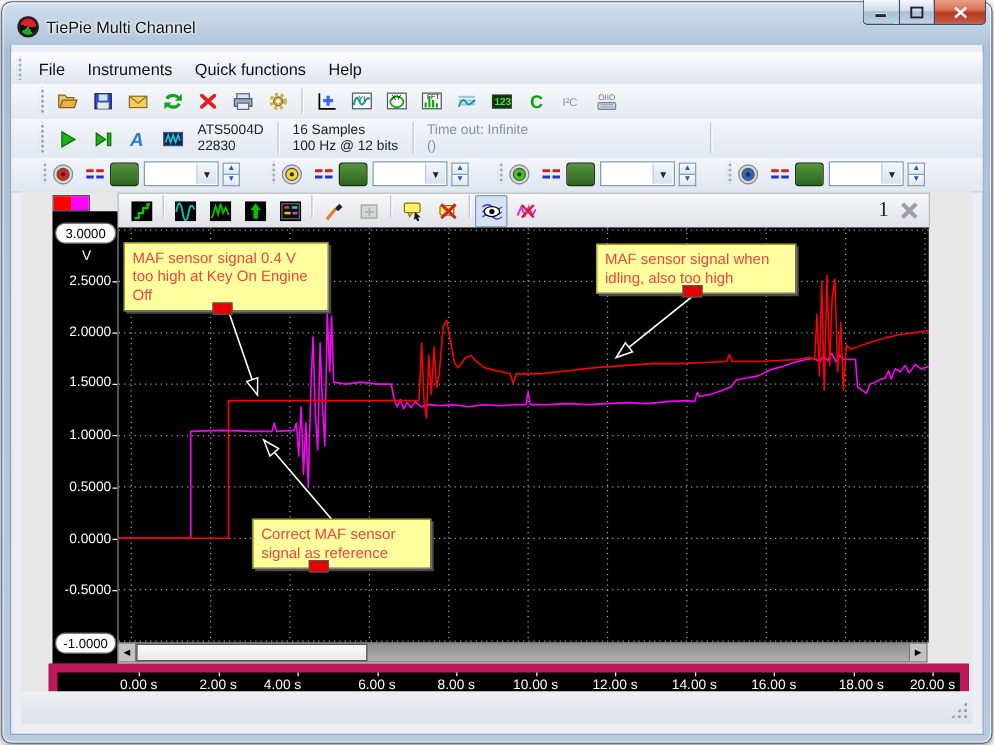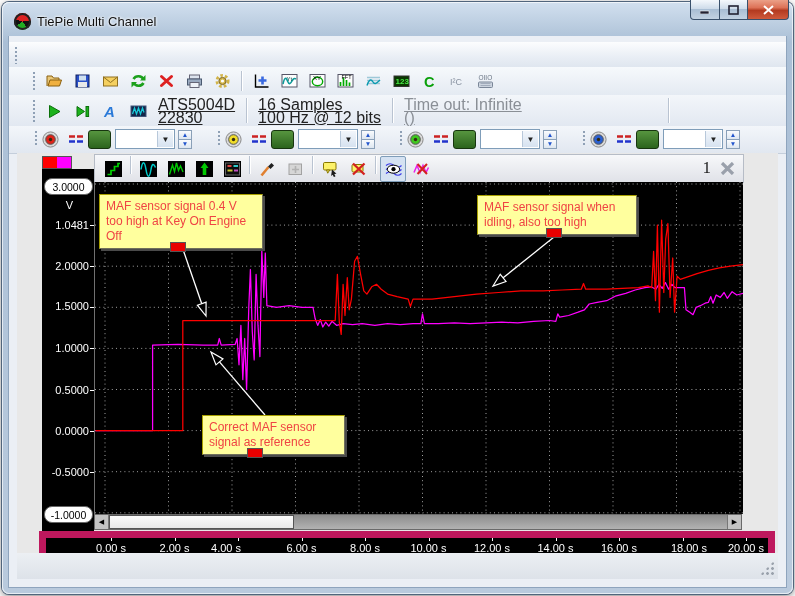--- a/index.html
+++ b/index.html
@@ -16,21 +16,21 @@
   .client{position:absolute;left:8px;top:36px;right:8px;bottom:8px;background:#ebeff5;border:1px solid #8ea4bd;border-top:none;}
   .row{position:absolute;left:0;right:0;}
   .menubar{top:6px;height:25px;background:linear-gradient(#fcfdfe,#e9eef5 60%,#dfe6ef);border-bottom:1px solid #cdd6e2;display:flex;align-items:center;}
   .menu-item{font-size:13px;color:#111;padding:3px 9px;margin-top:1px;}
   .toolmain{top:31px;height:28px;background:linear-gradient(#f6f9fc,#e4eaf2);border-bottom:1px solid #ccd5e1;display:flex;align-items:center;}
   .toolinstr{top:59px;height:31px;background:linear-gradient(#f3f6fa,#e2e8f1);border-bottom:1px solid #ccd5e1;display:flex;align-items:center;}
   .toolchan{top:90px;height:27px;background:linear-gradient(#f3f6fa,#e1e7f0);border-bottom:1px solid #c4cedb;}
   .grip{width:5px;align-self:stretch;margin:3px 4px 3px 2px;background-image:radial-gradient(#8fa0b5 1px,rgba(0,0,0,0) 1.2px);background-size:4px 4px;background-position:1px 1px;}
   .tbtn{width:24px;height:24px;display:flex;align-items:center;justify-content:center;margin:0 1px;border:1px solid transparent;border-radius:3px;}
   .sep{width:1px;align-self:stretch;margin:3px 5px;background:#b9c3d1;box-shadow:1px 0 0 #fff;}
-  .itxt{font-size:16px;line-height:13px;color:#222;margin:16px 6px;white-space:nowrap;text-decoration:underline;}
+  .itxt{font-size:11px;line-height:13px;color:#222;margin:16px 6px;white-space:nowrap;}
   .itxt.dim{color:#8a8f96;}
   .chan-group{position:absolute;top:0;height:26px;display:flex;align-items:center;}
   .chan-label{font-size:12px;margin:0 5px 0 4px;color:#111;}
   .arbtn{width:21px;height:17px;border:1px solid #17350f;border-radius:3px;background:linear-gradient(#56953f,#2c641d);color:#dfffd2;font-size:10px;font-weight:bold;display:flex;align-items:center;justify-content:center;margin:0 4px;}
   .combo{width:58px;height:18px;border:1px solid #7f9db9;background:#fff;font-size:11px;display:flex;align-items:center;position:relative;margin-right:3px;}
   .combo span.val{margin-left:4px;}
   .combo .drop{position:absolute;right:1px;top:1px;bottom:1px;width:15px;background:linear-gradient(#f2f6fb,#d6e2f0);border-left:1px solid #b8c8da;display:flex;align-items:center;justify-content:center;font-size:8px;color:#222;}
   .spin{display:flex;flex-direction:column;width:14px;height:19px;}
   .spin div{flex:1;border:1px solid #8aa0b8;background:linear-gradient(#fafcfe,#dde6f0);font-size:6.5px;color:#2255cc;display:flex;align-items:center;justify-content:center;}
   .spin div+div{border-top:none;}
@@ -86,20 +86,26 @@
     <div class="wbtn close" style="background:linear-gradient(#eba088,#dd7257 40%,#b33a20 55%,#cf5a3c);">
         <svg width="11" height="10">
           <path d="M1 1 L10 9 M10 1 L1 9" stroke="#fff" stroke-width="1.9"></path>
         </svg>
       </div>
   </div>
 
   <div class="client">
     <div class="row menubar">
       <div class="grip" style="margin-left:4px"></div>
+      <span id="menu-items" style="display: flex;">
+          <span class="menu-item">File</span>
+          <span class="menu-item">Instruments</span>
+          <span class="menu-item">Quick functions</span>
+          <span class="menu-item">Help</span>
+        </span>
     </div>
 
     <div class="row toolmain">
       <div class="grip" style="margin-left:22px"></div>
       <span id="main-toolbar-items" style="display:flex;align-items:center">
           <div class="tbtn">
             <svg width="17" height="16" viewBox="0 0 17 16">
               <path d="M1 13 V3 h5 l1.5 2 H13 v2" fill="#e9c87a" stroke="#8a6010"></path>
               <path d="M2 13 L4 7 H15.5 L13.5 13 Z" fill="#f0b040" stroke="#8a6010"></path>
             </svg>
@@ -428,21 +434,21 @@
           <svg width="15" height="13">
               <path d="M2 1 L13 12 M13 1 L2 12" stroke="#9aa0ab" stroke-width="3.2"></path>
             </svg>
         </div>
       </div>
 
       <div class="ystrip" id="ystrip">
         <div class="bubble" style="top:9px">3.0000</div>
         <div class="yunit" style="top:30px">V</div>
         <div class="bubble" style="top:337px">-1.0000</div>
-      <div class="ylab" style="top: 56.1px;">1.0481</div>
+      <div class="ylab" style="top: 56.1px;">2.5000</div>
           <div class="ytick" style="top: 56.1px;"></div>
           <div class="ylab" style="top: 97.2px;">2.0000</div>
           <div class="ytick" style="top: 97.2px;"></div>
           <div class="ylab" style="top: 137px;">1.5000</div>
           <div class="ytick" style="top: 138.3px;"></div>
           <div class="ylab" style="top: 179.4px;">1.0000</div>
           <div class="ytick" style="top: 179.4px;"></div>
           <div class="ylab" style="top: 220.5px;">0.5000</div>
           <div class="ytick" style="top: 220.5px;"></div>
           <div class="ylab" style="top: 261.6px;">0.0000</div>

